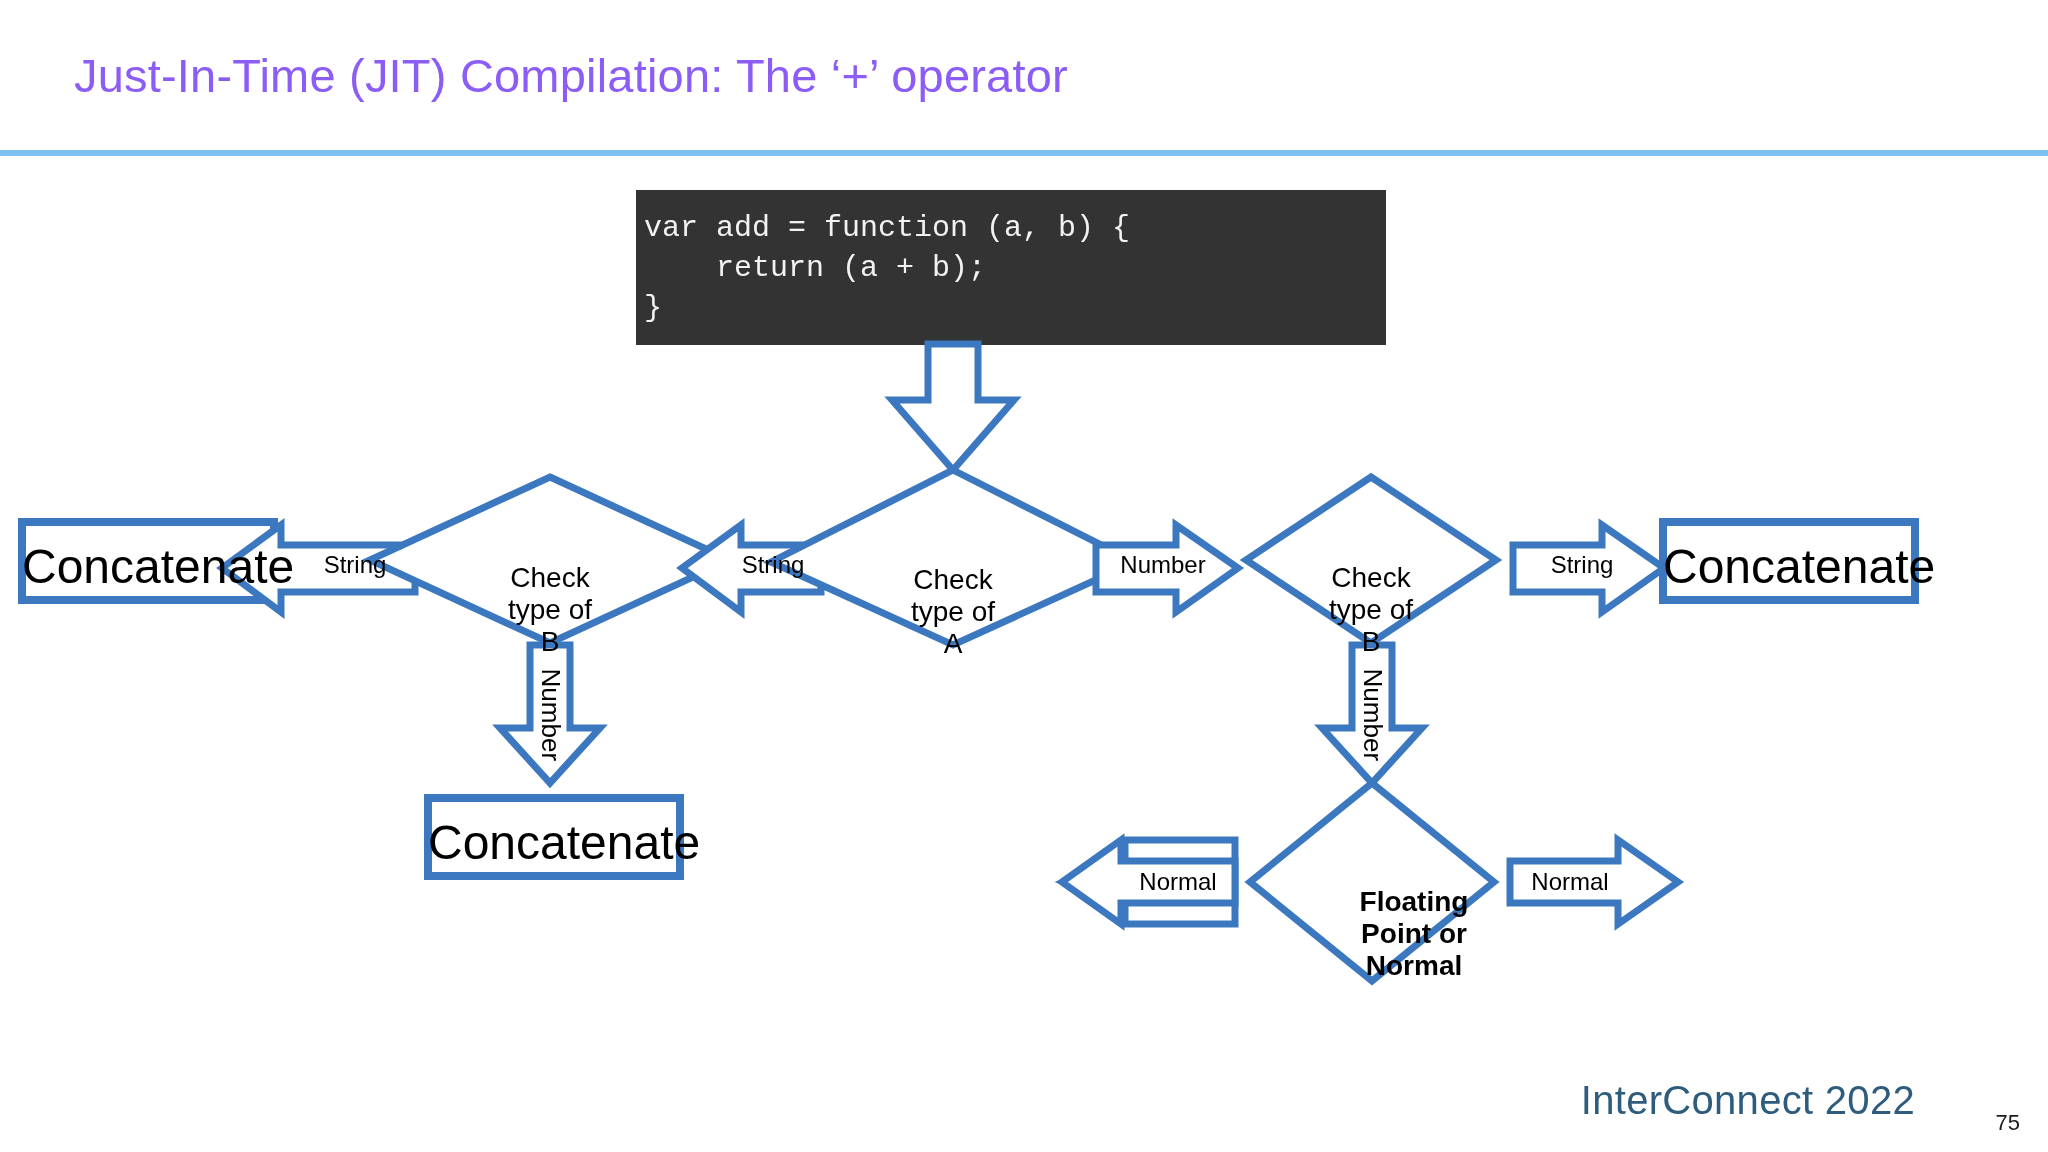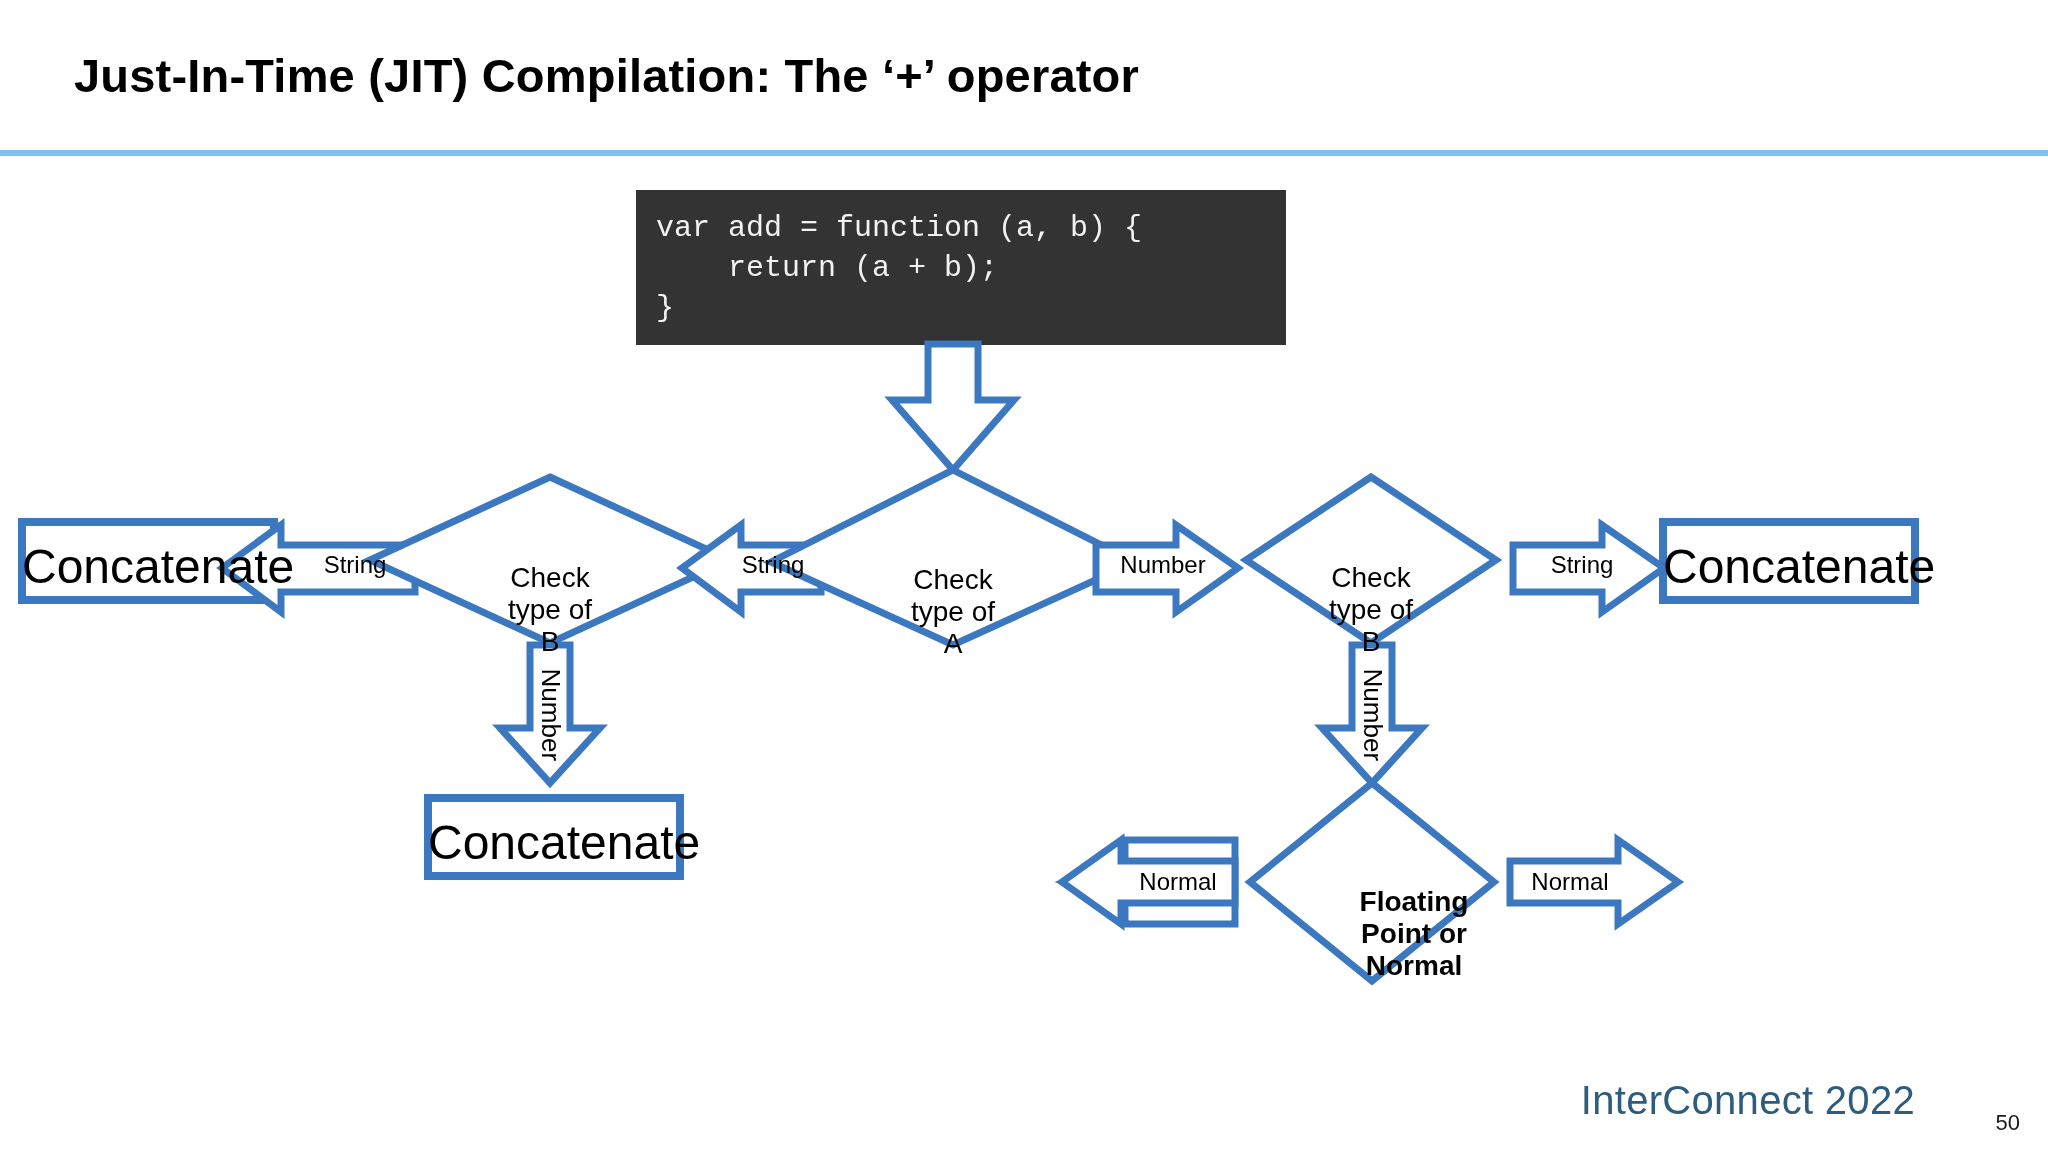--- a/index.html
+++ b/index.html
@@ -15,45 +15,45 @@
     font-family: "Liberation Sans", sans-serif;
     -webkit-font-smoothing: antialiased;
   }
 
   
   #slide-title {
     position: absolute;
     left: 74px;
     top: 48px;
     font-size: 47px;
-    color: #000000;
-    font-family: "Liberation Sans", sans-serif;
-    font-weight: 700;
+    color: #8b5cf6;
+    font-family: "Liberation Sans", sans-serif;
+    font-weight: 400;
     letter-spacing: 0.2px;
     white-space: nowrap;
   }
   #title-rule {
     position: absolute;
     left: 0px;
     top: 150px;
     width: 2048px;
     height: 6px;
     background: #7cc1f2;
   }
 
   
   #code-block {
     position: absolute;
     left: 636px;
     top: 190px;
-    width: 650px;
+    width: 750px;
     height: 155px;
     background: #333333;
     box-sizing: border-box;
-    padding: 18px 0 0 20px;
+    padding: 18px 0 0 8px;
   }
   #code-block pre {
     margin: 0;
     font-family: "Liberation Mono", "DejaVu Sans Mono", monospace;
     font-size: 30px;
     line-height: 40px;
     color: #f2f2f2;
     white-space: pre;
   }
 
@@ -203,13 +203,13 @@
 
 <div class="shape-label diamond-label" style="left:1324px; top:838px; width:180px;font-weight:bold;">
   <div>Floating</div>
   <div>Point or</div>
   <div>Normal</div>
 </div>
 
 <div class="shape-label arrow-label" style="left:1514px; top:868px; width:112px;">Normal</div>
 
 <div id="footer-brand">InterConnect 2022</div>
-<div id="page-number">50</div>
+<div id="page-number">75</div>
 
 </body></html>

